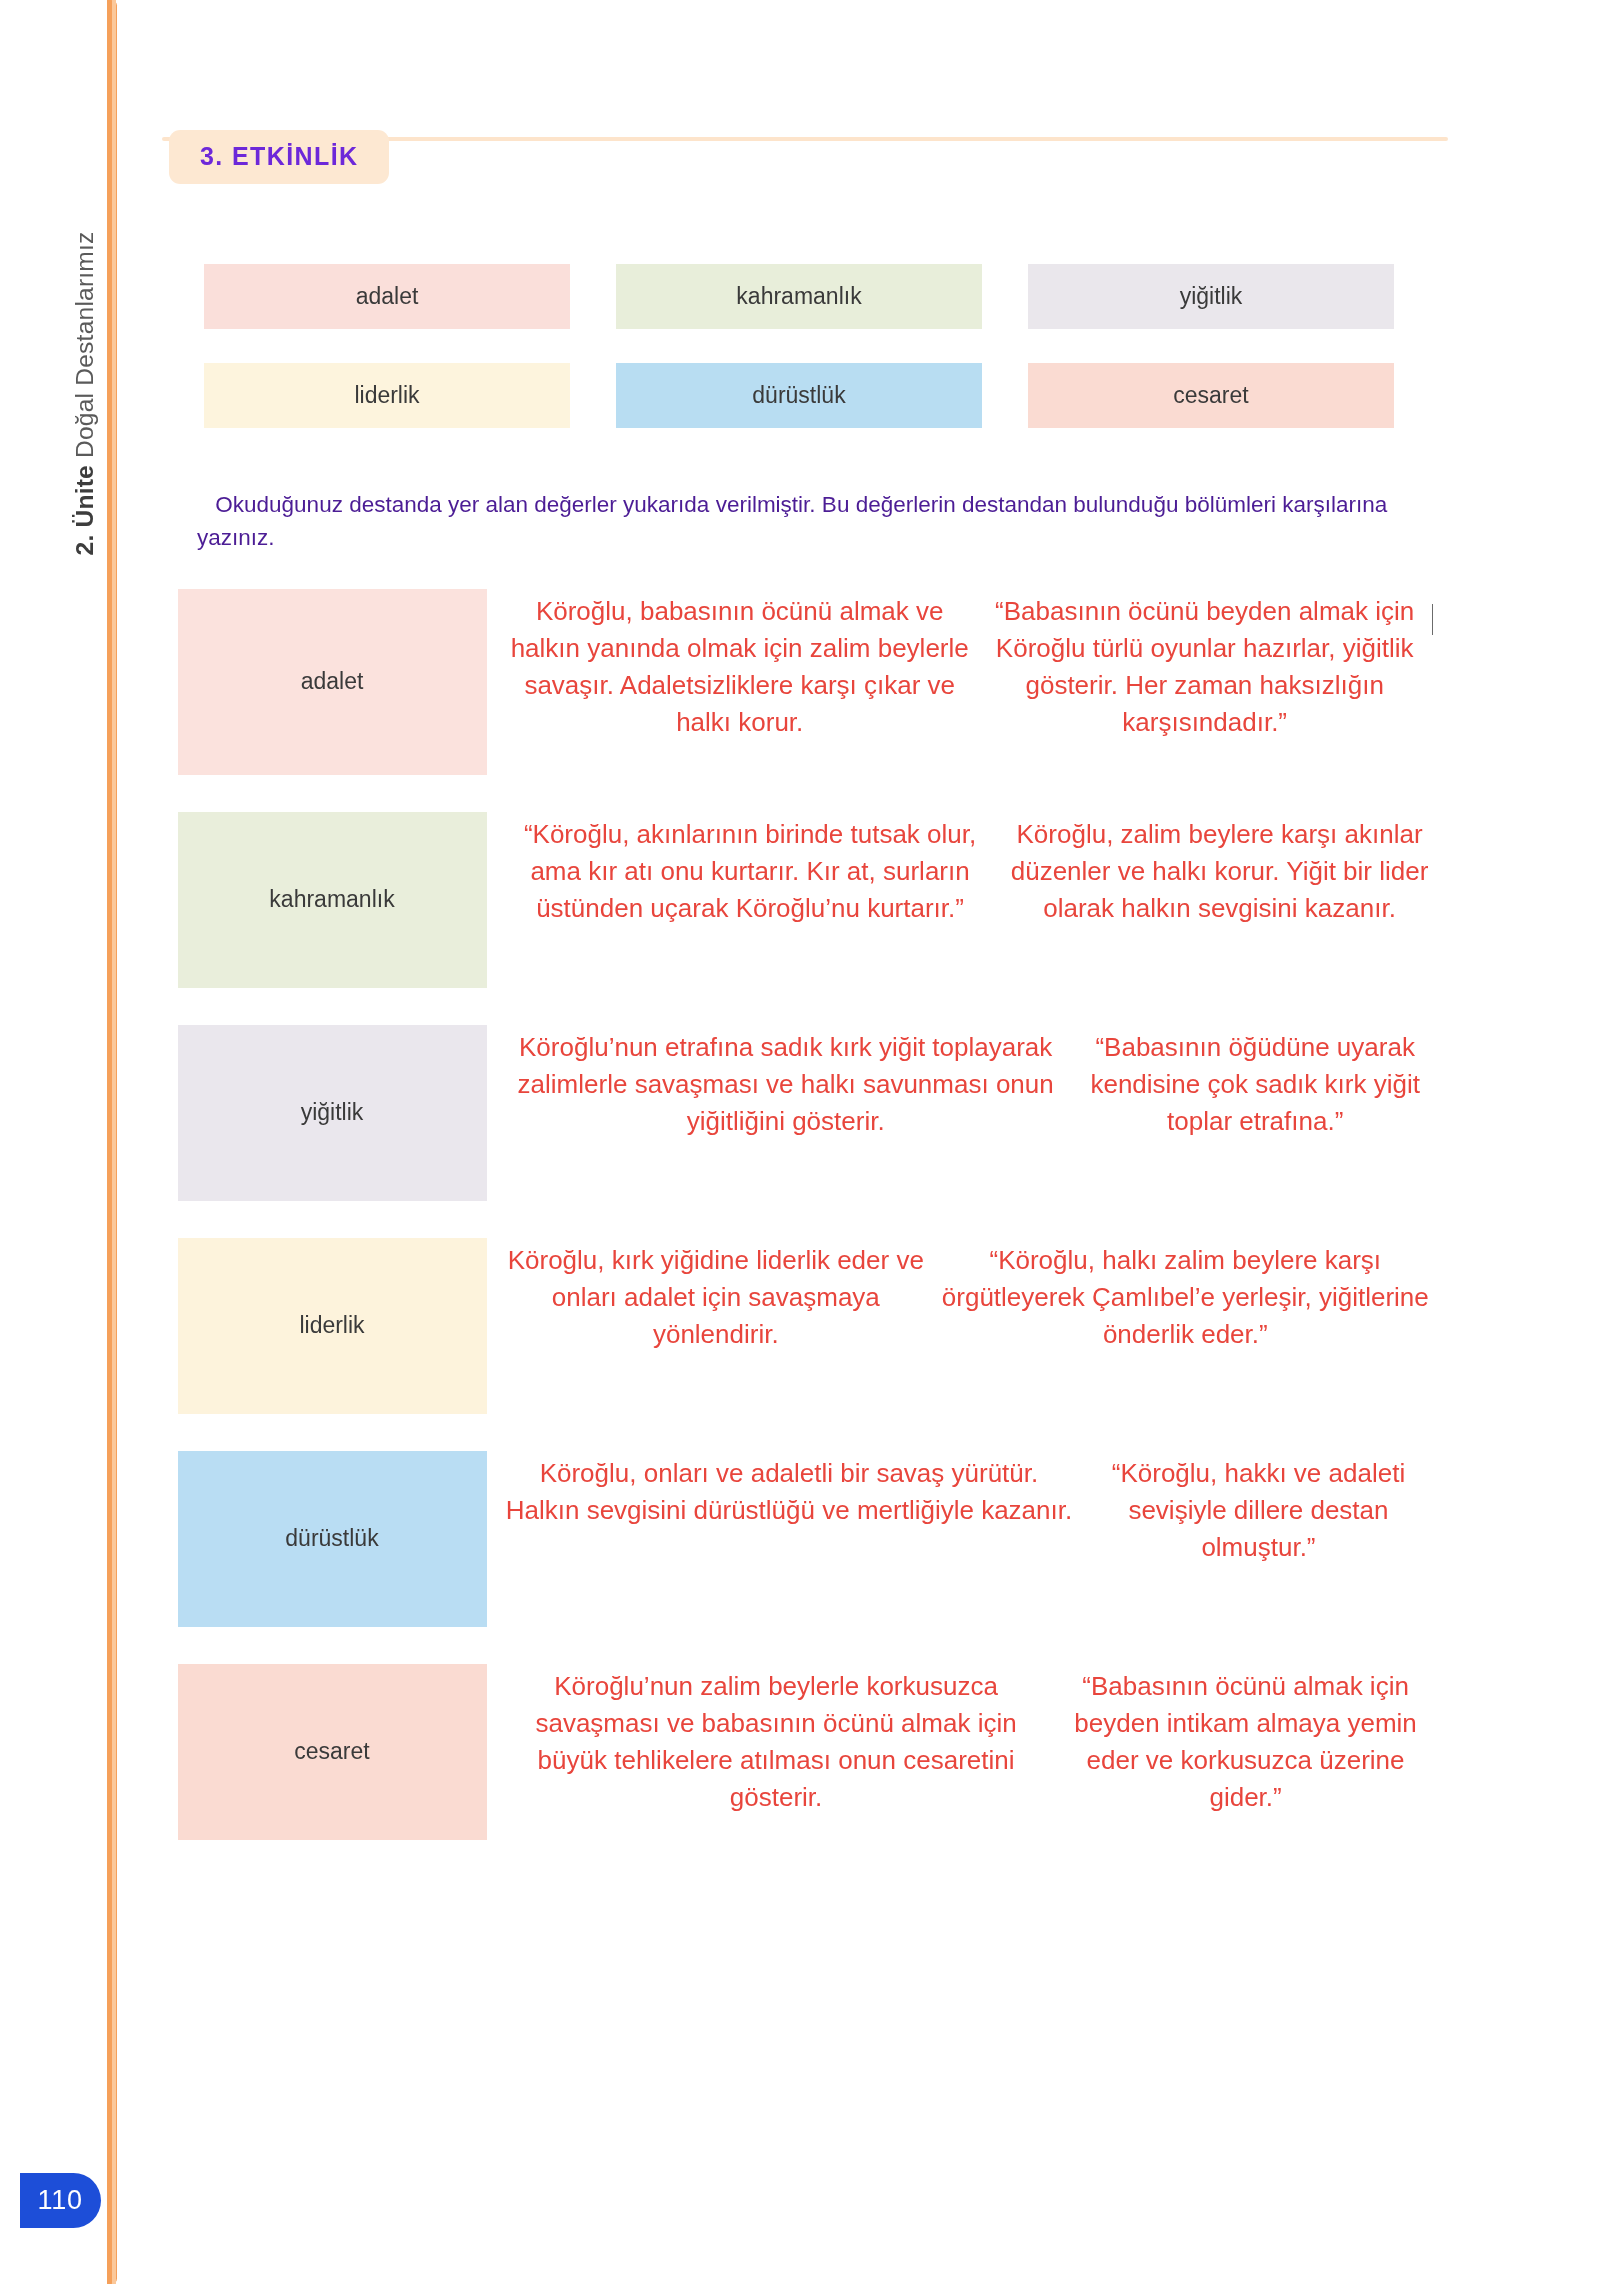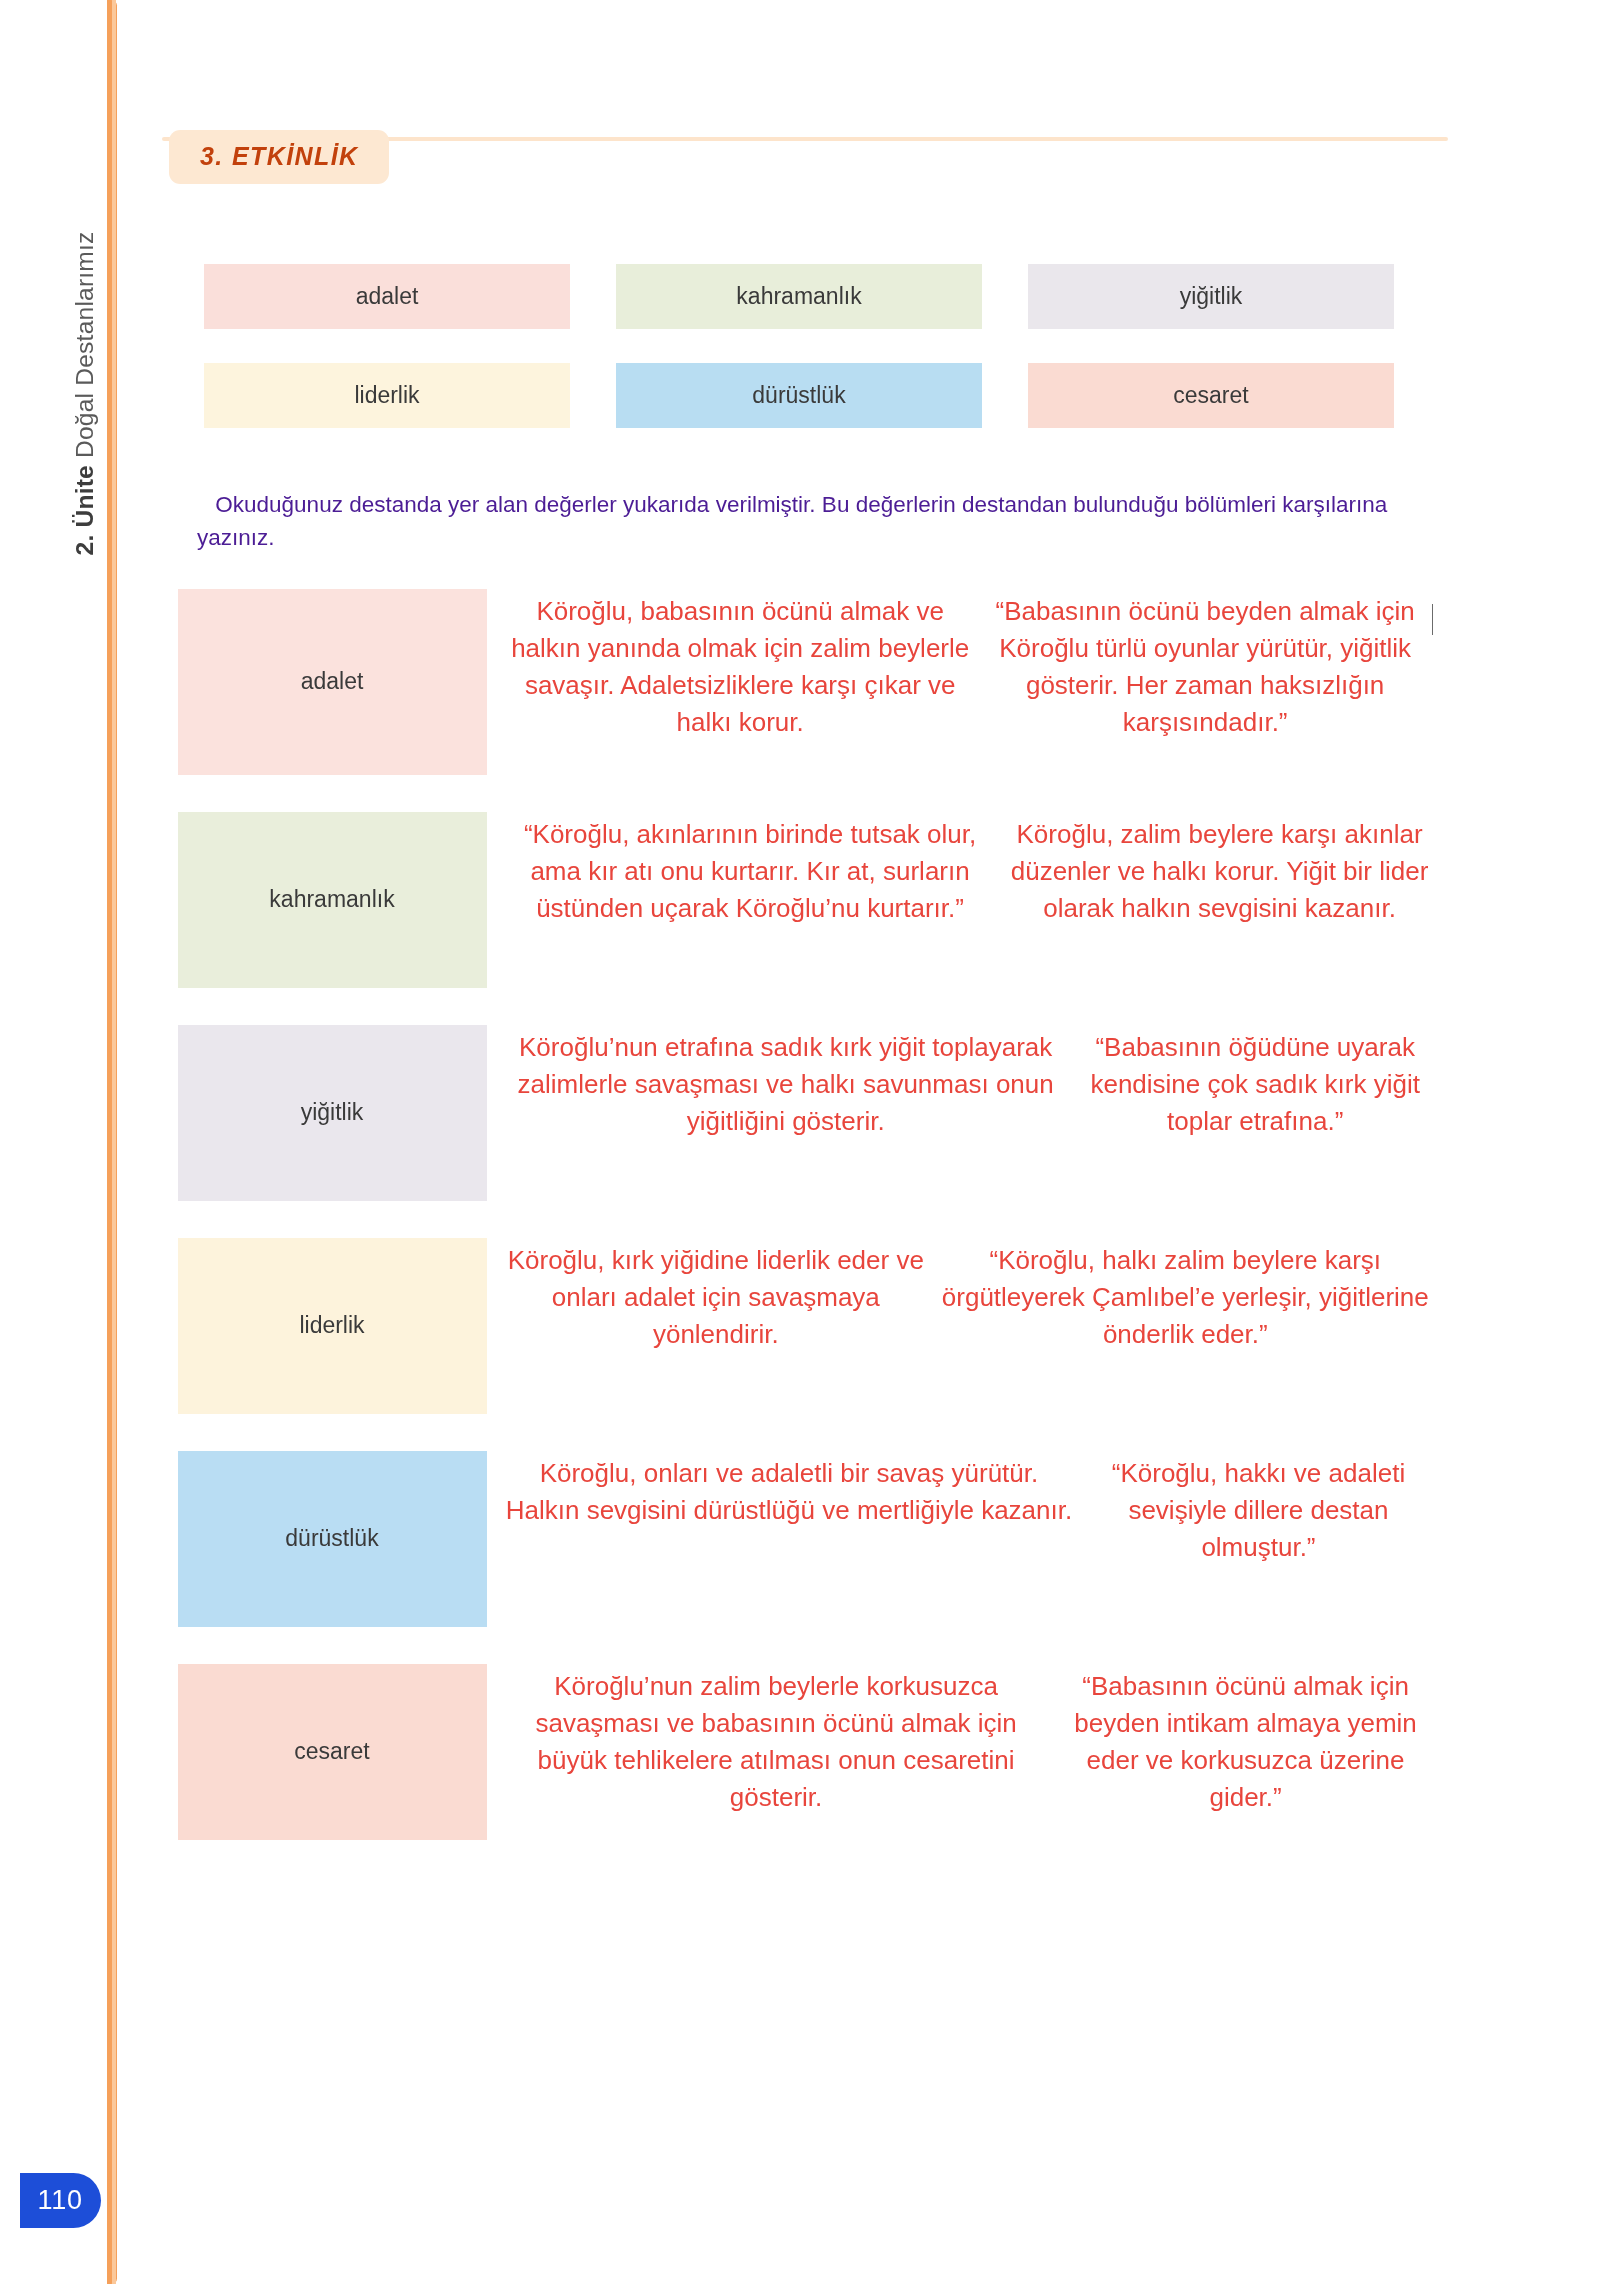--- a/index.html
+++ b/index.html
@@ -103,23 +103,22 @@
   }
   .activity-tab {
     position: absolute;
     left: 7px;
     top: 0;
     background: #fde8d2;
     border-radius: 11.2px;
     padding: 12px 31px 13.4px 31px;
     font-size: 25px;
     font-weight: bold;
-    color: #c2410c;
+    color: #6d28d9;
     letter-spacing: 1.4px;
-    font-style: italic;
   }
 
   
   .chips {
     margin-top: 74px;
     display: grid;
     grid-template-columns: 366px 366px 366px;
     column-gap: 46px;
     row-gap: 34px;
     margin-left: 42px;
@@ -241,21 +240,21 @@
   <div class="instruction">
     <span class="indent"></span><span>Okuduğunuz destanda yer alan değerler yukarıda verilmiştir. Bu değerlerin destandan bulunduğu bölümleri karşılarına yazınız.</span>
   </div>
 
   <div class="rows">
 
     <div class="row row-1">
       <div class="row-label" style="background:#fbe2dd;">adalet</div>
       <div class="row-answer">
         <p>Köroğlu, babasının öcünü almak ve halkın yanında olmak için zalim beylerle savaşır. Adaletsizliklere karşı çıkar ve halkı korur.</p>
-        <p>“Babasının öcünü beyden almak için Köroğlu türlü oyunlar yürütür, yiğitlik gösterir. Her zaman haksızlığın karşısındadır.”</p>
+        <p>“Babasının öcünü beyden almak için Köroğlu türlü oyunlar hazırlar, yiğitlik gösterir. Her zaman haksızlığın karşısındadır.”</p>
         <span class="caret"></span>
       </div>
     </div>
 
     <div class="row row-2">
       <div class="row-label" style="background:#e9eedb;">kahramanlık</div>
       <div class="row-answer">
         <p>“Köroğlu, akınlarının birinde tutsak olur, ama kır atı onu kurtarır. Kır at, surların üstünden uçarak Köroğlu’nu kurtarır.”</p>
         <p>Köroğlu, zalim beylere karşı akınlar düzenler ve halkı korur. Yiğit bir lider olarak halkın sevgisini kazanır.</p>
       </div>

